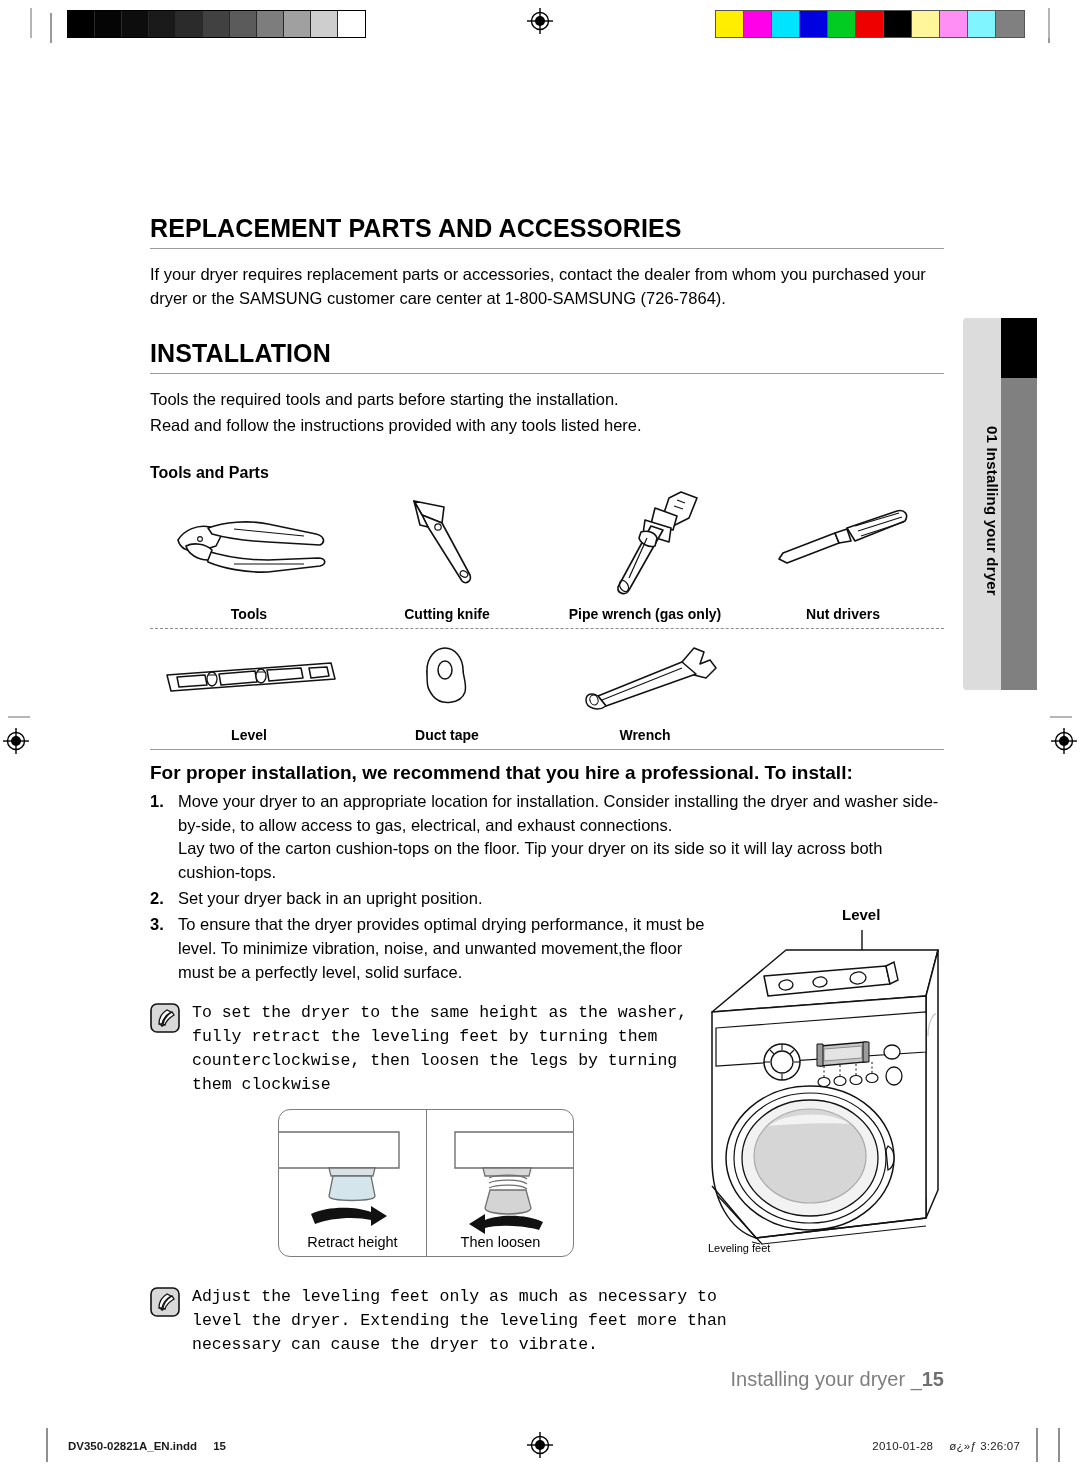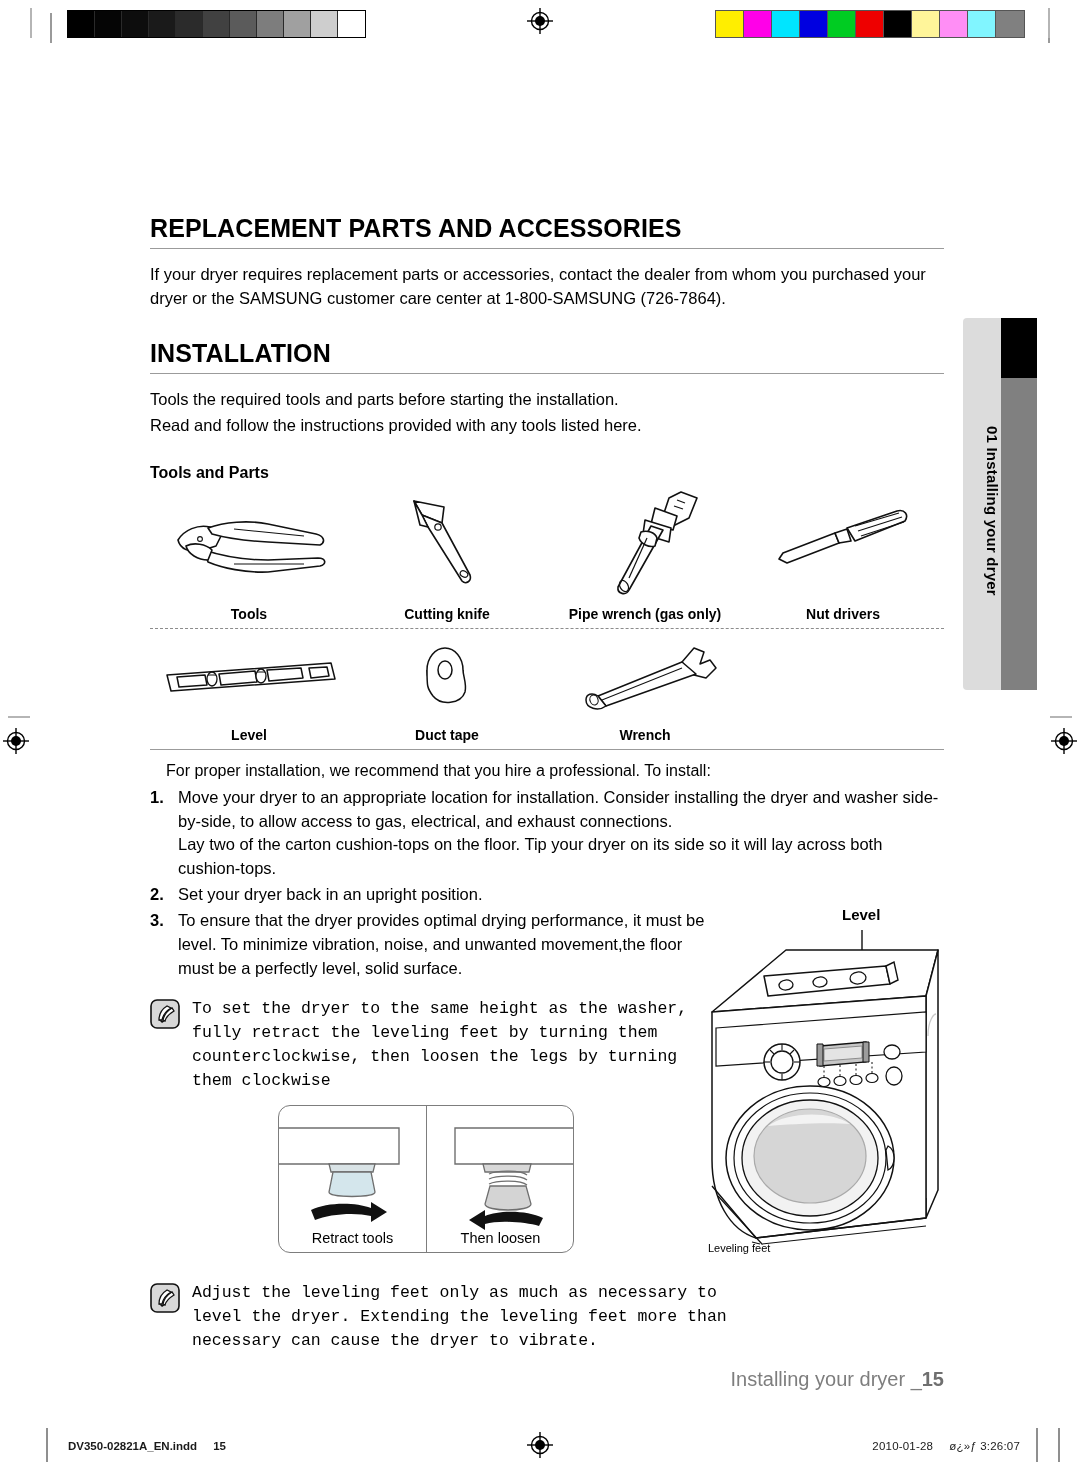--- a/index.html
+++ b/index.html
@@ -179,23 +179,23 @@
     height: 0;
   }
   .solid-rule {
     border-top: 1.5px solid #9b9b9b;
     margin: 4px 0 0 0;
     height: 0;
   }
 
   
   .lead-bold {
-    font-size: 16px;
-    font-weight: normal;
-    margin: 12px 0 0 16px;
+    font-size: 19px;
+    font-weight: bold;
+    margin: 12px 0 0 0;
   }
   ol.steps {
     margin: 6px 0 0 0;
     padding: 0;
     list-style: none;
   }
   ol.steps li {
     display: flex;
     font-size: 16.5px;
     line-height: 1.45;
@@ -570,21 +570,21 @@
   </div>
 
   <div class="lev-diagram">
     <div class="lev-panel">
       <svg width="148" height="148" viewBox="0 0 148 148">
         <path d="M-10 22 L120 22 L120 58 L-10 58 Z" fill="#fff" stroke="#6f6f6f" stroke-width="1.4"></path>
         <path d="M50 58 L96 58 L94 66 L52 66 Z" fill="#d9e3e6" stroke="#6f6f6f" stroke-width="1.3"></path>
         <path d="M54 66 L92 66 L96 86 C96 92, 50 92, 50 86 Z" fill="#d4e6ec" stroke="#6f6f6f" stroke-width="1.3"></path>
         <path d="M32 104 C48 96, 76 96, 92 102 L92 96 L108 106 L92 116 L92 110 C76 106, 50 108, 36 114 Z" fill="#111"></path>
       </svg>
-      <div class="lev-cap">Retract tools</div>
+      <div class="lev-cap">Retract height</div>
     </div>
     <div class="lev-panel">
       <svg width="148" height="148" viewBox="0 0 148 148">
         <path d="M28 22 L160 22 L160 58 L28 58 Z" fill="#fff" stroke="#6f6f6f" stroke-width="1.4"></path>
         <path d="M56 58 L104 58 L102 66 L58 66 Z" fill="#d8d8d8" stroke="#6f6f6f" stroke-width="1.3"></path>
         <g fill="none" stroke="#6f6f6f" stroke-width="1.3">
           <path d="M62 68 C70 64, 94 64, 100 69"></path>
           <path d="M62 73 C70 69, 94 69, 100 74"></path>
           <path d="M62 78 C70 74, 94 74, 100 79"></path>
         </g>

